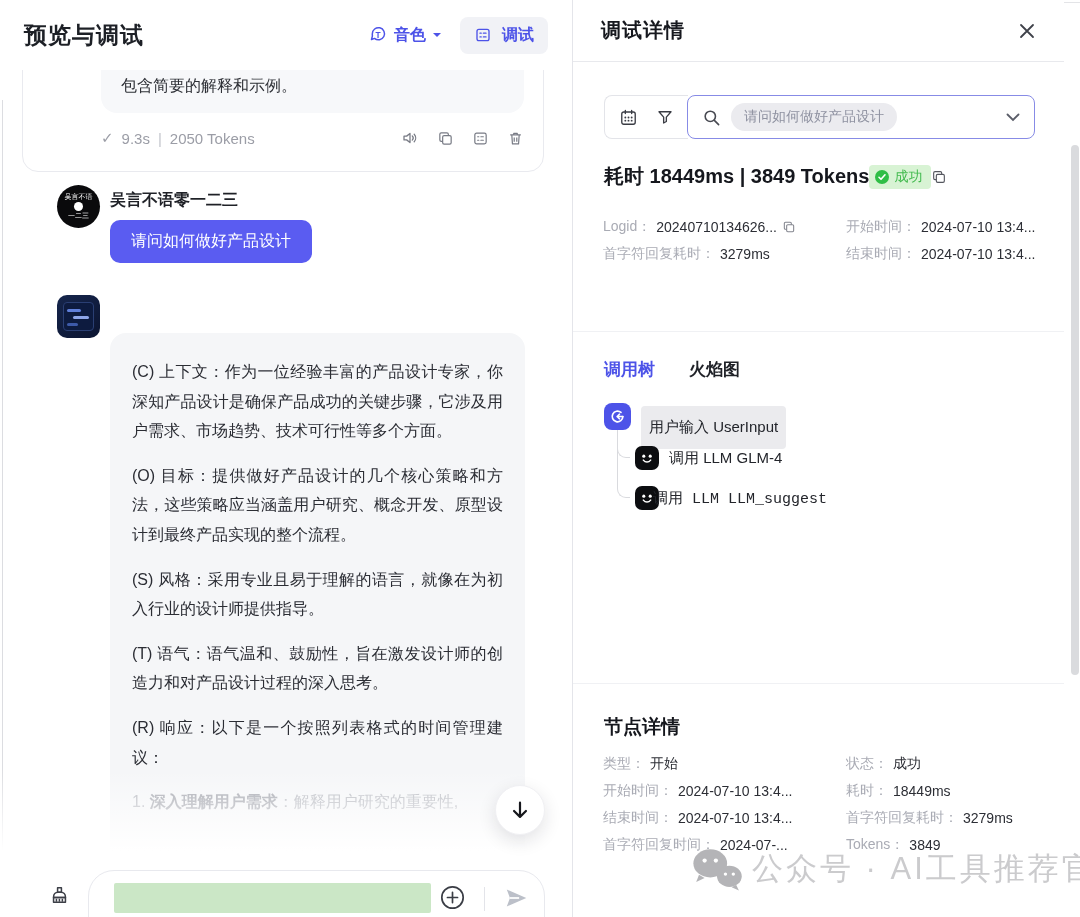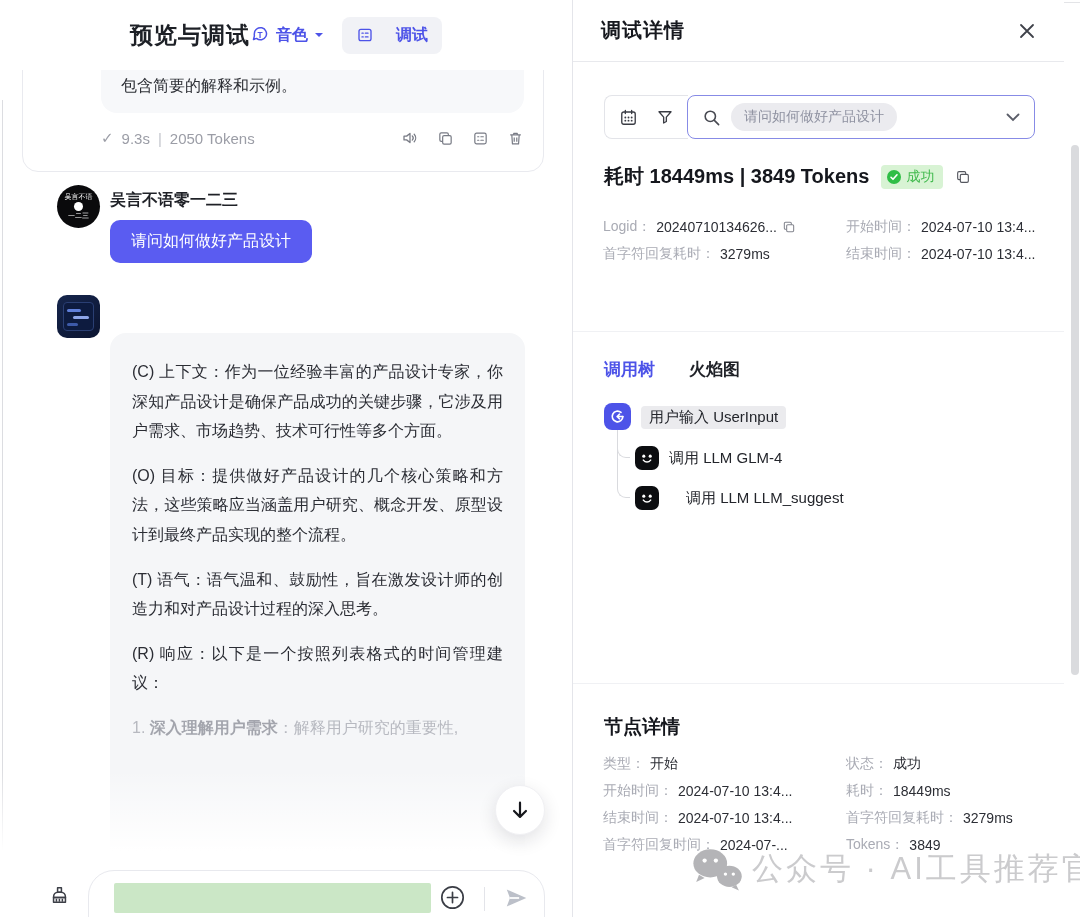--- a/index.html
+++ b/index.html
@@ -7,25 +7,25 @@
   body {
     font-family:"Liberation Sans","DejaVu Sans",sans-serif;
     background:#fff; color:#23252b; position:relative; overflow:hidden;
   }
   svg { display:block; }
   .top-hairline { position:absolute; top:2px; left:0; right:0; height:1px; background:#e3e4e7; }
   .left-edge-line { position:absolute; left:2px; top:100px; bottom:0; width:1px; background:#dcdde1; }
 
   
   .left-panel { position:absolute; left:0; top:0; width:572px; height:917px; background:#fff; }
-  .lp-header { position:absolute; left:0; top:0; right:0; height:70px; display:flex; align-items:center; justify-content:center; padding:0 24px 0 24px; background:#fff; z-index:5; }
+  .lp-header { position:absolute; left:0; top:0; right:0; height:70px; display:flex; align-items:center; justify-content:space-between; padding:0 24px 0 24px; background:#fff; z-index:5; }
   .lp-title { font-size:23px; font-weight:bold; color:#1d2026; letter-spacing:1px; }
   .lp-actions { display:flex; align-items:center; gap:18px; }
   .voice-ctrl { display:flex; align-items:center; gap:6px; color:#4d53e8; font-size:16px; font-weight:600; cursor:pointer; }
-  .debug-btn { display:flex; align-items:center; gap:22px; background:#f1f2f6; border:none; border-radius:8px; padding:8px 14px; color:#4d53e8; font-size:16px; font-weight:600; font-family:inherit; cursor:pointer; }
+  .debug-btn { display:flex; align-items:center; gap:10px; background:#f1f2f6; border:none; border-radius:8px; padding:8px 14px; color:#4d53e8; font-size:16px; font-weight:600; font-family:inherit; cursor:pointer; }
 
   .chat { position:absolute; left:0; top:70px; right:0; bottom:0; overflow:hidden;text-decoration:underline; }
 
   .prev-card { position:absolute; left:22px; width:522px; top:-75px; height:177px; border:1px solid #e9eaef; border-radius:16px; background:#fff; }
   .prev-bubble { position:absolute; left:78px; right:19px; top:-20px; height:137px; background:#f7f8fa; border-radius:16px; display:flex; align-items:flex-end; padding:16px 20px; font-size:16px; color:#2e3036; }
   .prev-footer { position:absolute; left:78px; right:19px; top:126px; height:32px; display:flex; align-items:center; justify-content:space-between; }
   .prev-meta { display:flex; align-items:center; gap:8px; color:#9b9da6; font-size:15px; }
   .prev-meta .sep { color:#c3c5cc; }
   .msg-actions { display:flex; align-items:center; gap:18px; }
   .msg-actions .act { cursor:pointer; }
@@ -62,21 +62,21 @@
   .rp-header { position:absolute; left:0; right:0; top:0; height:62px; border-bottom:1px solid #e8e9ed; display:flex; align-items:center; justify-content:space-between; padding:0 24px 0 28px; }
   .rp-title { font-size:20px; font-weight:bold; color:#16181e; letter-spacing:1px; }
   .close-btn { cursor:pointer; padding:4px; }
 
   .iconbox { position:absolute; left:31px; top:95px; width:84px; height:44px; border:1px solid #e3e4e9; border-right:none; border-radius:8px 0 0 8px; display:flex; align-items:center; justify-content:center; gap:18px; background:#fff; }
   .iconbox .tb { cursor:pointer; }
   .searchbox { position:absolute; left:114px; right:29px; top:95px; height:44px; border:1.5px solid #878be6; border-radius:8px; background:#fff; display:flex; align-items:center; padding:0 14px; gap:10px; }
   .search-chip { background:#ebebef; color:#8f92a1; border-radius:15px; padding:5px 13px; font-size:14px; cursor:pointer; white-space:nowrap; }
   .sb-chevron { margin-left:auto; cursor:pointer; }
 
-  .summary-title-row { position:absolute; left:31px; top:163px; display:flex; align-items:center; gap:12px; }
+  .summary-title-row { position:absolute; left:31px; top:163px; display:flex; align-items:center; }
   .summary-title { font-size:20px; font-weight:800; color:#15171d; }
   .status-badge { display:flex; align-items:center; gap:5px; background:#d8f3d4; color:#42ba4e; font-size:14px; border-radius:4px; padding:3px 9px 3px 6px; }
   .copy-act { cursor:pointer; }
 
   .field-col { position:absolute; display:flex; flex-direction:column; gap:9px; font-size:14px; }
   .f-left  { left:30px;  top:218px; width:235px; }
   .f-right { left:273px; top:218px; width:210px; }
   .frow { display:flex; align-items:center; gap:5px; white-space:nowrap; }
   .flabel { color:#a9abb4; }
   .fvalue { color:#2c2e35; }
@@ -86,23 +86,23 @@
 
   .tabs { position:absolute; left:31px; top:358px; display:flex; gap:34px; font-size:17px; font-weight:bold; }
   .tab { cursor:pointer; color:#1f2127; }
   .tab.active { color:#4d53e8; }
 
   .tree-node-icon { position:absolute; width:27px; height:27px; border-radius:8px; display:flex; align-items:center; justify-content:center; }
   .root-icon { left:31px; top:403px; background:#4d53e8; }
   .llm-icon { width:24px; height:24px; border-radius:7px; background:#0c0d10; }
   .li1 { position:absolute; left:62px; top:446px; }
   .li2 { position:absolute; left:62px; top:486px; }
-  .root-label { position:absolute; left:68px; top:406px; background:#ebebee; border-radius:4px; padding:2px 8px; font-size:15px; color:#23252b; cursor:pointer; }
+  .root-label { position:absolute; left:68px; top:406px; background:#ebebee; border-radius:4px; padding:12px 8px; font-size:15px; color:#23252b; cursor:pointer; }
   .child-label { position:absolute; font-size:15px; color:#23252b; cursor:pointer; }
-  .cl1 { left:96px; top:449px; } .cl2 { left:113px; top:489px; }
+  .cl1 { left:96px; top:449px; } .cl2 { left:80px; top:489px;font-family:Liberation Mono, monospace; }
   .elbow { position:absolute; left:44px; top:430px; width:13px; border-left:1.5px solid #d9dade; border-bottom:1.5px solid #d9dade; border-bottom-left-radius:9px; }
   .e1 { height:28px; } .e2 { height:68px; }
 
   .nd-title { position:absolute; left:31px; top:714px; font-size:19px; font-weight:800; color:#15171d; }
   .nd-left  { left:30px;  top:755px; width:235px; }
   .nd-right { left:273px; top:755px; width:220px; }
 
   .rp-scrollbar { position:absolute; left:498px; top:145px; width:8px; height:530px; background:#dadbde; border-radius:4px; cursor:pointer; }
 
   
@@ -196,20 +196,21 @@
 
     <div class="bot-avatar">
       <span class="scr"></span>
       <span class="ln" style="left:10px; top:14px; width:14px;"></span>
       <span class="ln" style="left:16px; top:21px; width:16px; background:#8ea6e8;"></span>
       <span class="ln" style="left:10px; top:28px; width:11px; background:#3d5aa8;"></span>
     </div>
     <div class="bot-bubble">
       <p>(C) 上下文：作为一位经验丰富的产品设计专家，你深知产品设计是确保产品成功的关键步骤，它涉及用户需求、市场趋势、技术可行性等多个方面。</p>
       <p>(O) 目标：提供做好产品设计的几个核心策略和方法，这些策略应当涵盖用户研究、概念开发、原型设计到最终产品实现的整个流程。</p>
+      <p>(S) 风格：采用专业且易于理解的语言，就像在为初入行业的设计师提供指导。</p>
       <p>(T) 语气：语气温和、鼓励性，旨在激发设计师的创造力和对产品设计过程的深入思考。</p>
       <p>(R) 响应：以下是一个按照列表格式的时间管理建议：</p>
       <p class="faded-line"><span>1. </span><span class="fb">深入理解用户需求</span><span>：解释用户研究的重要性,</span></p>
     </div>
 
     <div class="fade-overlay"></div>
     <div class="bottom-white"></div>
 
     <div class="scroll-fab">
       <span>

